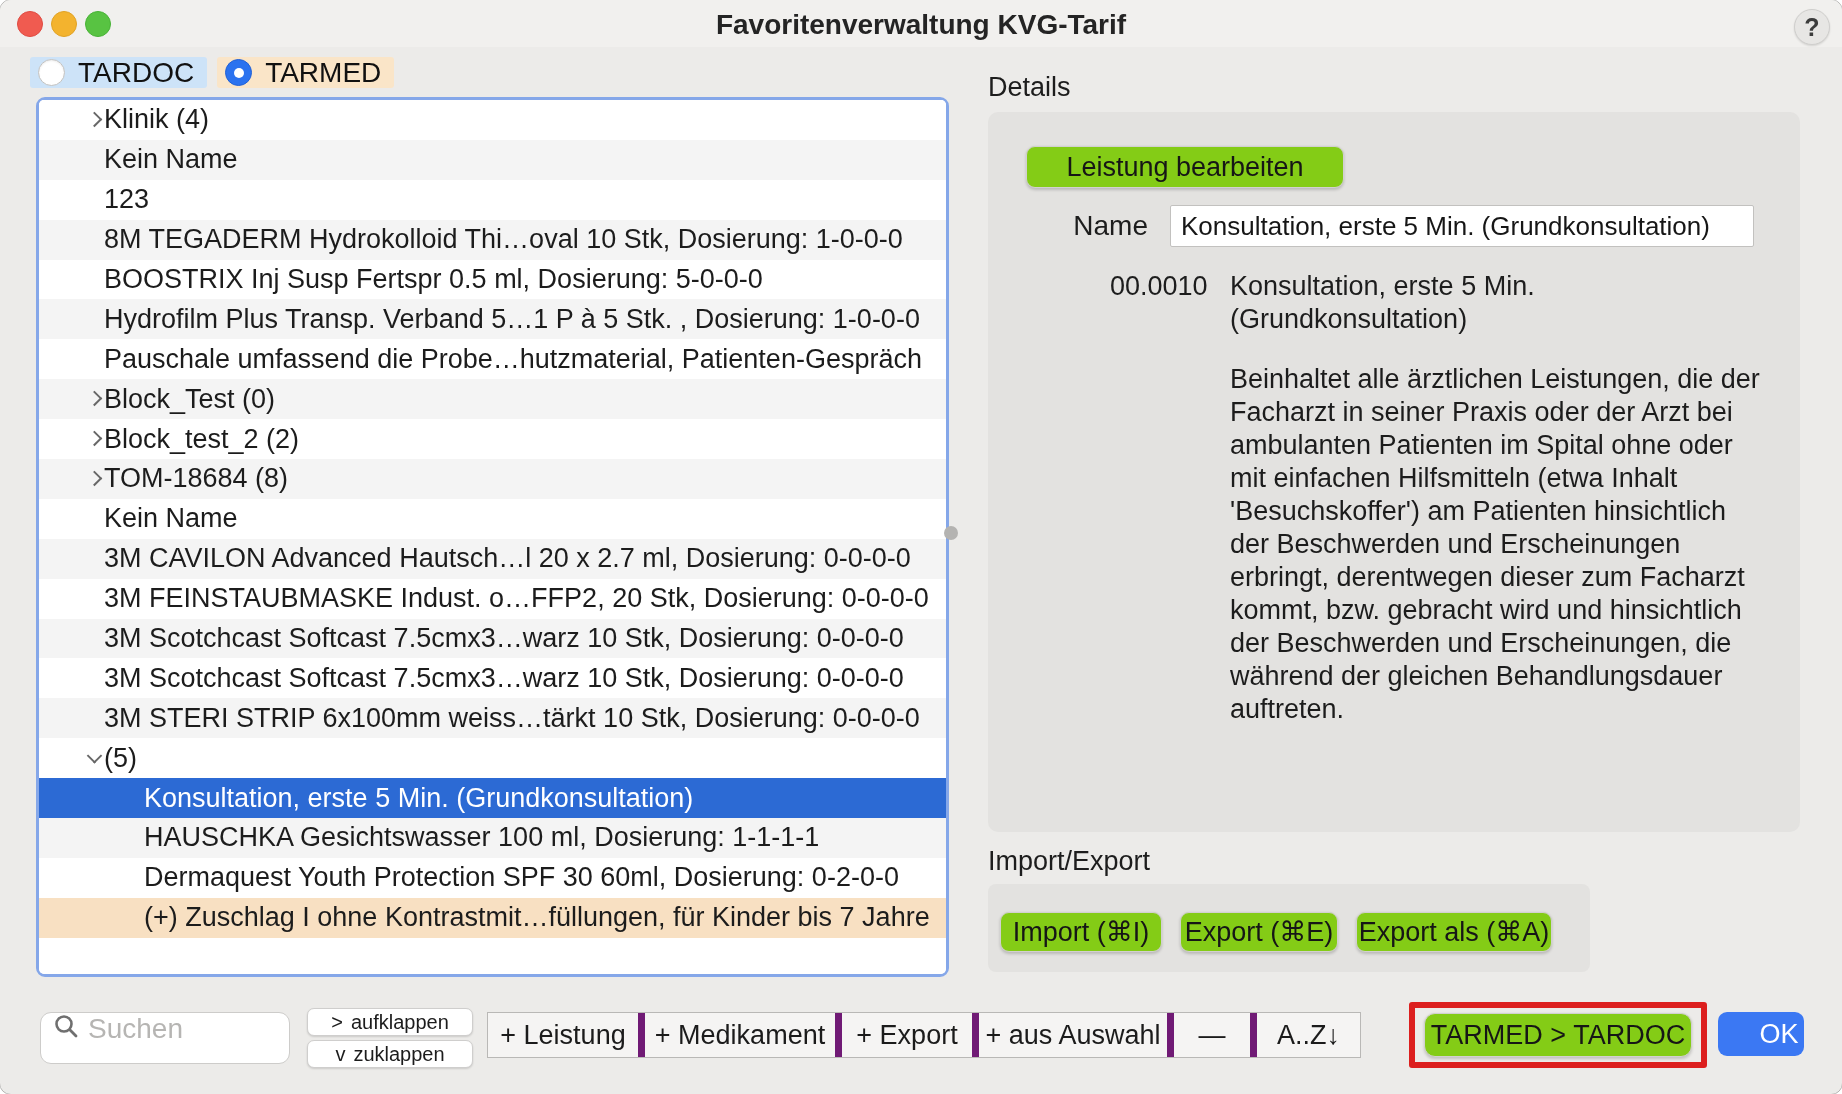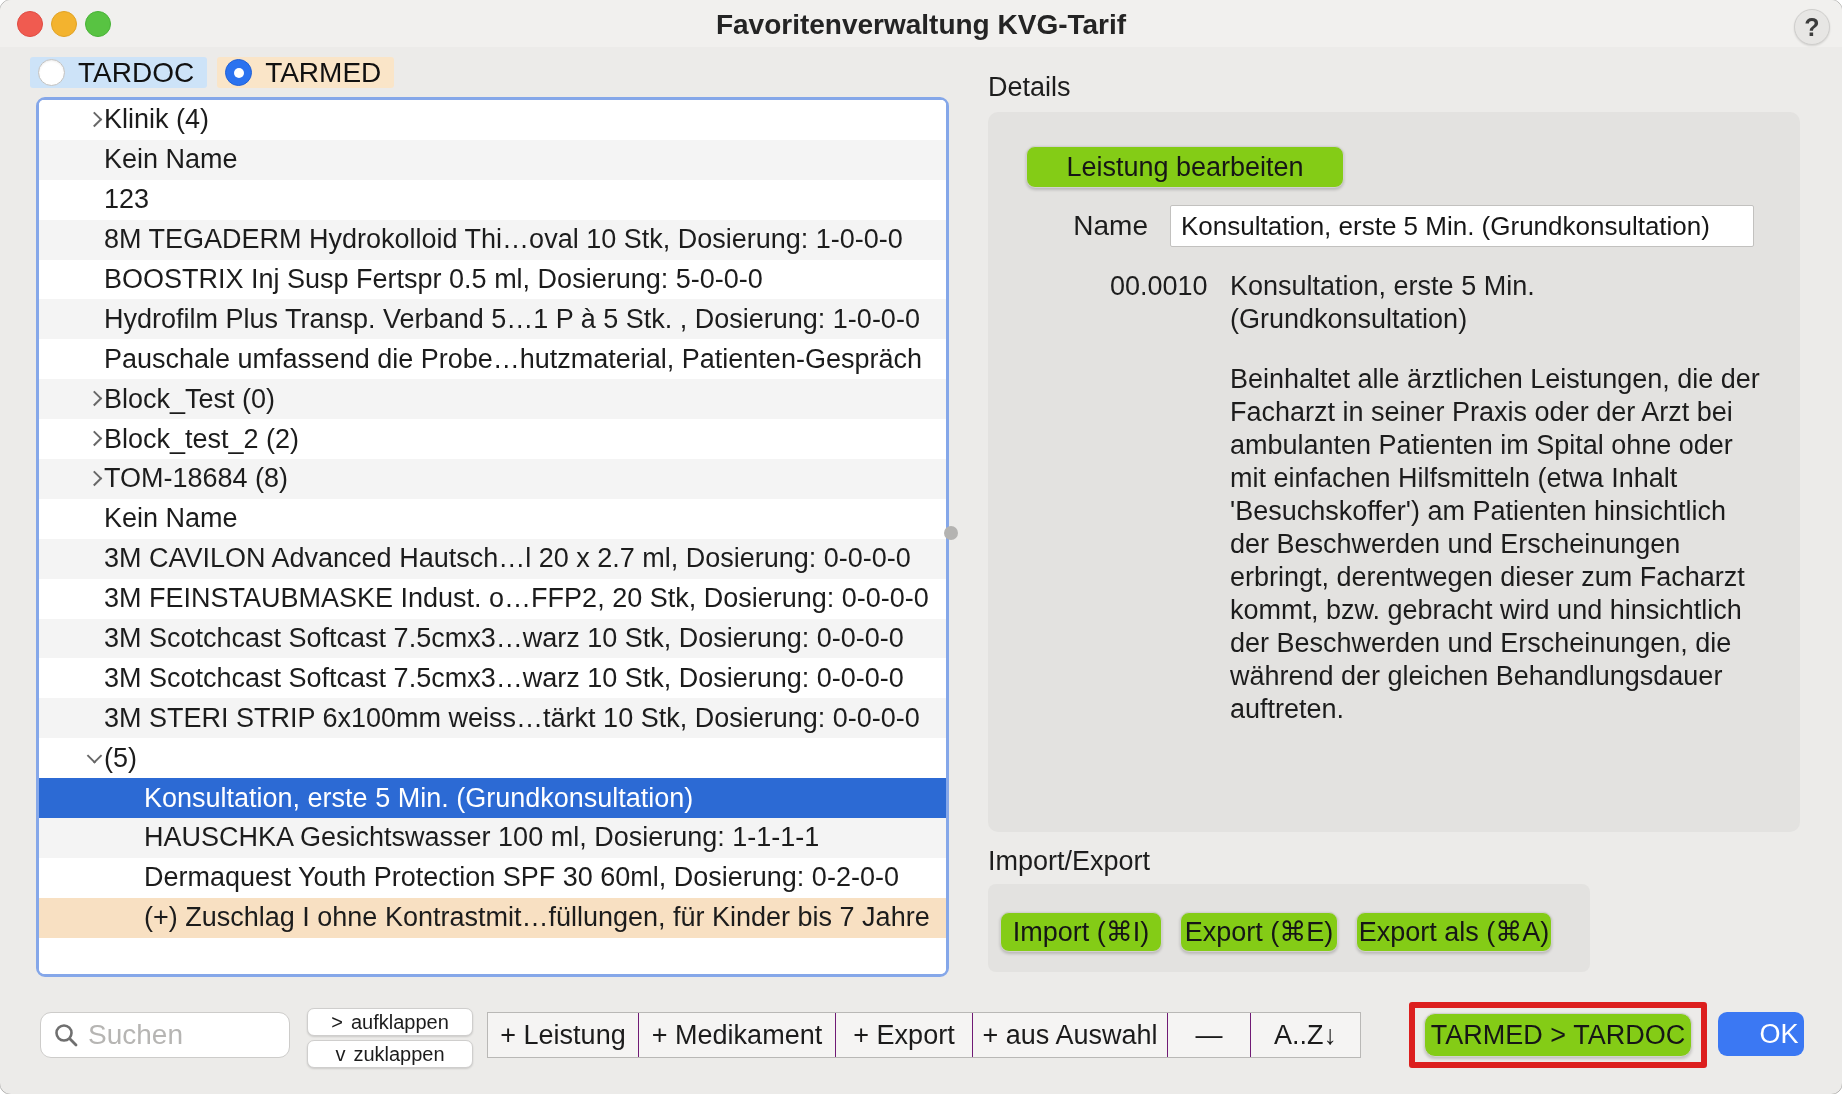--- a/index.html
+++ b/index.html
@@ -66,35 +66,35 @@
   #code { width:92px; text-align:right; font-size:27px; line-height:33px; flex:none; }
   #code-title { margin-left:28px; width:545px; font-size:27px; line-height:33px; white-space:pre-line; }
   #description { position:absolute; left:1230px; top:363px; width:565px;
     font-size:27px; line-height:33px; white-space:pre-line; color:#1c1c1c; }
   
   #importexport-label { left:988px; top:846px; }
   #import-panel { left:988px; top:884px; width:602px; height:88px; border-radius:8px; }
   .import-btns { position:absolute; left:1000px; top:912px; display:flex; gap:18px; }
   .import-btns .push-btn { height:40px; position:static; }
   
-  .search-wrap { position:absolute; left:40px; top:1012px; width:250px; height:46px;
-    background:#fff; border:1px solid #cdccca; border-radius:11px; display:flex; align-items:center; }
+  .search-wrap { position:absolute; left:40px; top:1012px; width:250px; height:52px;
+    background:#fff; border:1px solid #cdccca; border-radius:11px; display:flex; align-items:flex-start; }
   .search-wrap svg { margin:0 8px 0 12px; flex:none; }
   .search-input { border:none; outline:none; background:transparent; width:170px;
     font-size:28px; color:#333; font-family:"Liberation Sans","DejaVu Sans",sans-serif; }
   .search-input::placeholder { color:#b6b5b3; }
   .mini-btn { position:absolute; left:307px; width:166px; height:28px; background:#fff;
     border:1px solid #cfcecd; border-radius:7px; box-shadow:0 1px 2px rgba(0,0,0,.14);
     font-size:20px; color:#1c1c1c; display:flex; align-items:center; justify-content:center; gap:8px; }
   #expand-btn { top:1008px; }
   #collapse-btn { top:1040px; }
   .segments { position:absolute; left:487px; top:1012px; height:46px; display:flex;
     border:1px solid #b9b8b6; background:#f5f4f3; }
   .seg { height:100%; display:flex; align-items:center; justify-content:center;
-    font-size:27px; color:#1b1b1b; border-left:1px solid #701a75; background:#f5f4f3; }
+    font-size:27px; color:#1b1b1b; border-left:7px solid #701a75; background:#f5f4f3; }
   .seg:first-child { border-left:none; }
   .annotation { position:absolute; left:1409px; top:1002px; border:6px solid #dc1f1e;
     border-radius:3px; padding:5px 9px; }
   #transfer-btn { width:268px; height:44px; border-radius:11px; position:static; }
   #ok-btn { position:absolute; left:1718px; top:1012px; width:86px; height:44px;
     background:#3b78f3; border-radius:9px; color:#fff; font-size:27px;
     display:flex; align-items:center; justify-content:center;padding-left:36px; }
 </style>
 </head>
 <body>

